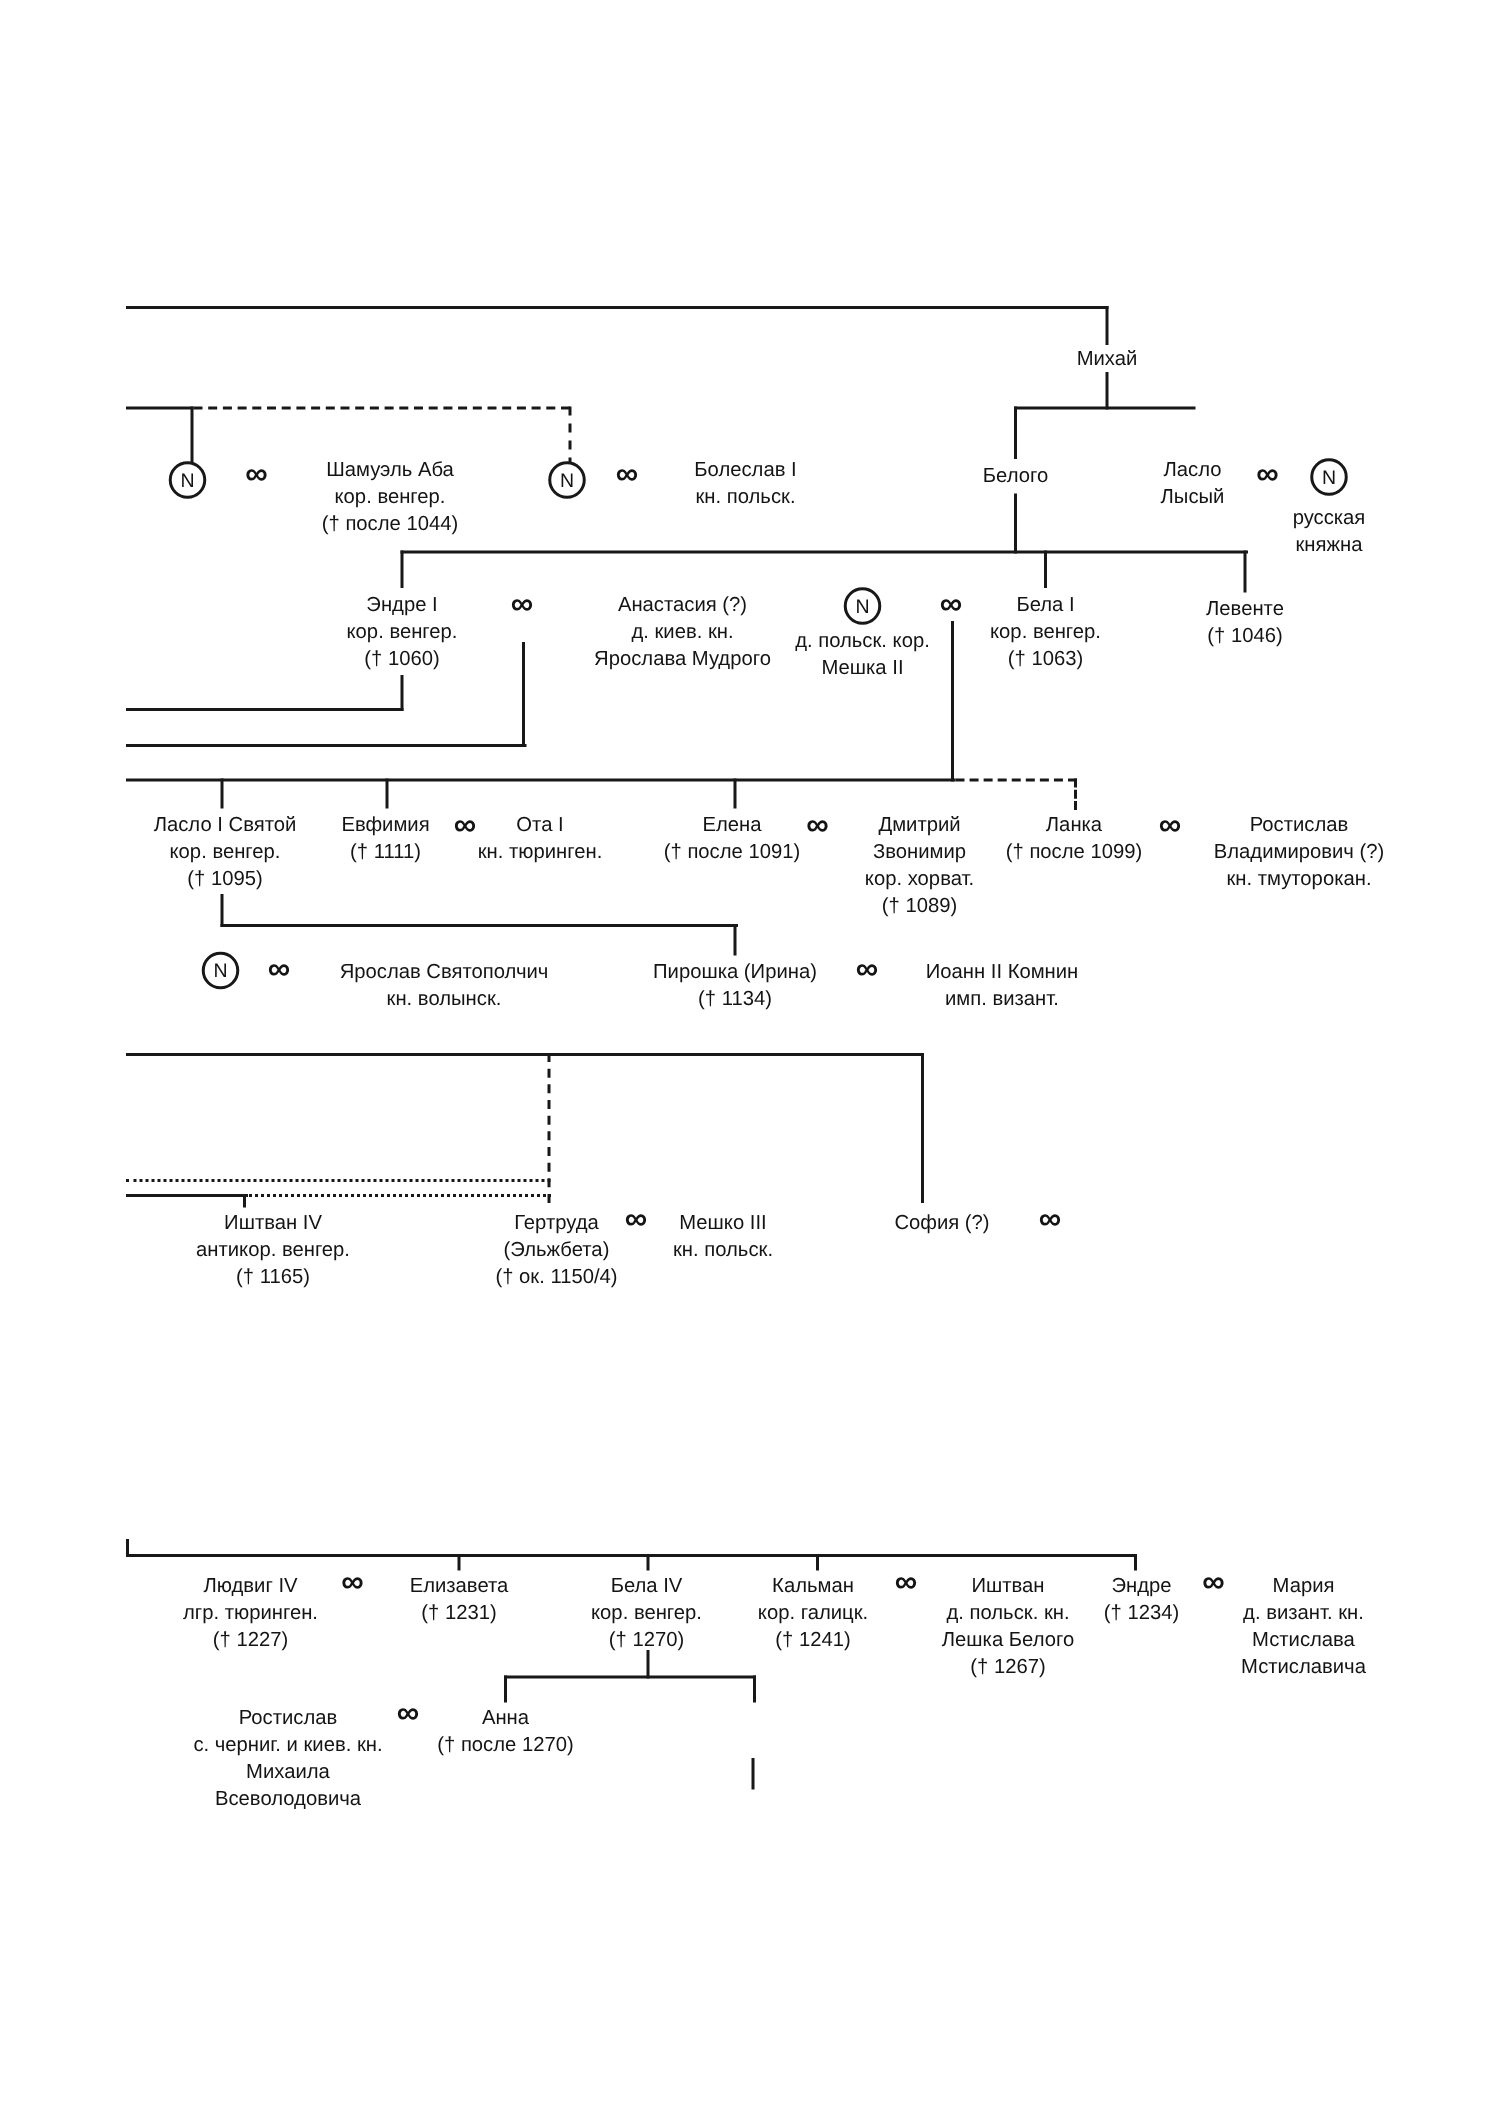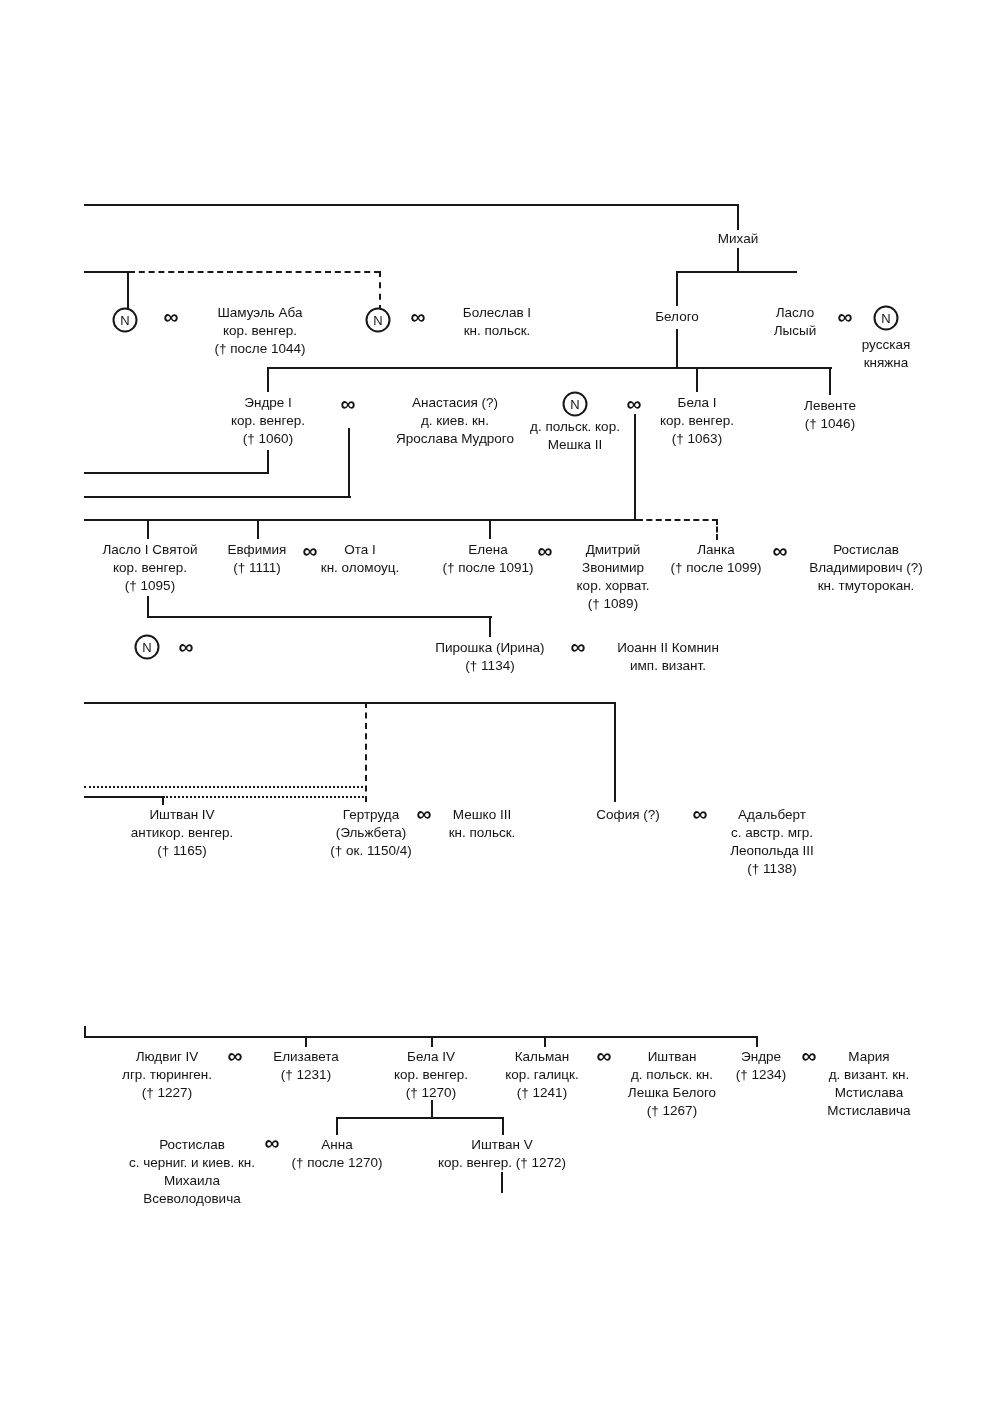--- a/index.html
+++ b/index.html
@@ -172,21 +172,21 @@
     <div>(† 1095)</div>
   </div>
 
   <div class="p" style="left:212px;top:541px;width:90px">
     <div>Евфимия</div>
     <div>(† 1111)</div>
   </div>
 
   <div class="p" style="left:305px;top:541px;width:110px">
     <div>Ота I</div>
-    <div>кн. оломоуц.</div>
+    <div>кн. тюринген.</div>
   </div>
 
   <div class="p" style="left:423px;top:541px;width:130px">
     <div>Елена</div>
     <div>(† после 1091)</div>
   </div>
 
   <div class="p" style="left:558px;top:541px;width:110px">
     <div>Дмитрий</div>
     <div>Звонимир</div>
@@ -198,20 +198,24 @@
     <div>Ланка</div>
     <div>(† после 1099)</div>
   </div>
 
   <div class="p" style="left:786px;top:541px;width:160px">
     <div>Ростислав</div>
     <div>Владимирович (?)</div>
     <div>кн. тмуторокан.</div>
   </div>
 
+  <div class="p" style="left:201px;top:639px;width:190px">
+    <div>Ярослав Святополчич</div>
+    <div>кн. волынск.</div>
+  </div>
 
   <div class="p" style="left:415px;top:639px;width:150px">
     <div>Пирошка (Ирина)</div>
     <div>(† 1134)</div>
   </div>
 
   <div class="p" style="left:593px;top:639px;width:150px">
     <div>Иоанн II Комнин</div>
     <div>имп. визант.</div>
   </div>
@@ -230,26 +234,20 @@
 
   <div class="p" style="left:432px;top:806px;width:100px">
     <div>Мешко III</div>
     <div>кн. польск.</div>
   </div>
 
   <div class="p" style="left:578px;top:806px;width:100px">
     <div>София (?)</div>
   </div>
 
-  <div class="p" style="left:707px;top:806px;width:130px">
-    <div>Адальберт</div>
-    <div>с. австр. мгр.</div>
-    <div>Леопольда III</div>
-    <div>(† 1138)</div>
-  </div>
 
   <div class="p" style="left:102px;top:1048px;width:130px">
     <div>Людвиг IV</div>
     <div>лгр. тюринген.</div>
     <div>(† 1227)</div>
   </div>
 
   <div class="p" style="left:256px;top:1048px;width:100px">
     <div>Елизавета</div>
     <div>(† 1231)</div>
@@ -291,19 +289,15 @@
     <div>с. черниг. и киев. кн.</div>
     <div>Михаила</div>
     <div>Всеволодовича</div>
   </div>
 
   <div class="p" style="left:272px;top:1136px;width:130px">
     <div>Анна</div>
     <div>(† после 1270)</div>
   </div>
 
-  <div class="p" style="left:412px;top:1136px;width:180px">
-    <div>Иштван V</div>
-    <div>кор. венгер. († 1272)</div>
-  </div>
 
 
 </div>
 
 </body></html>

